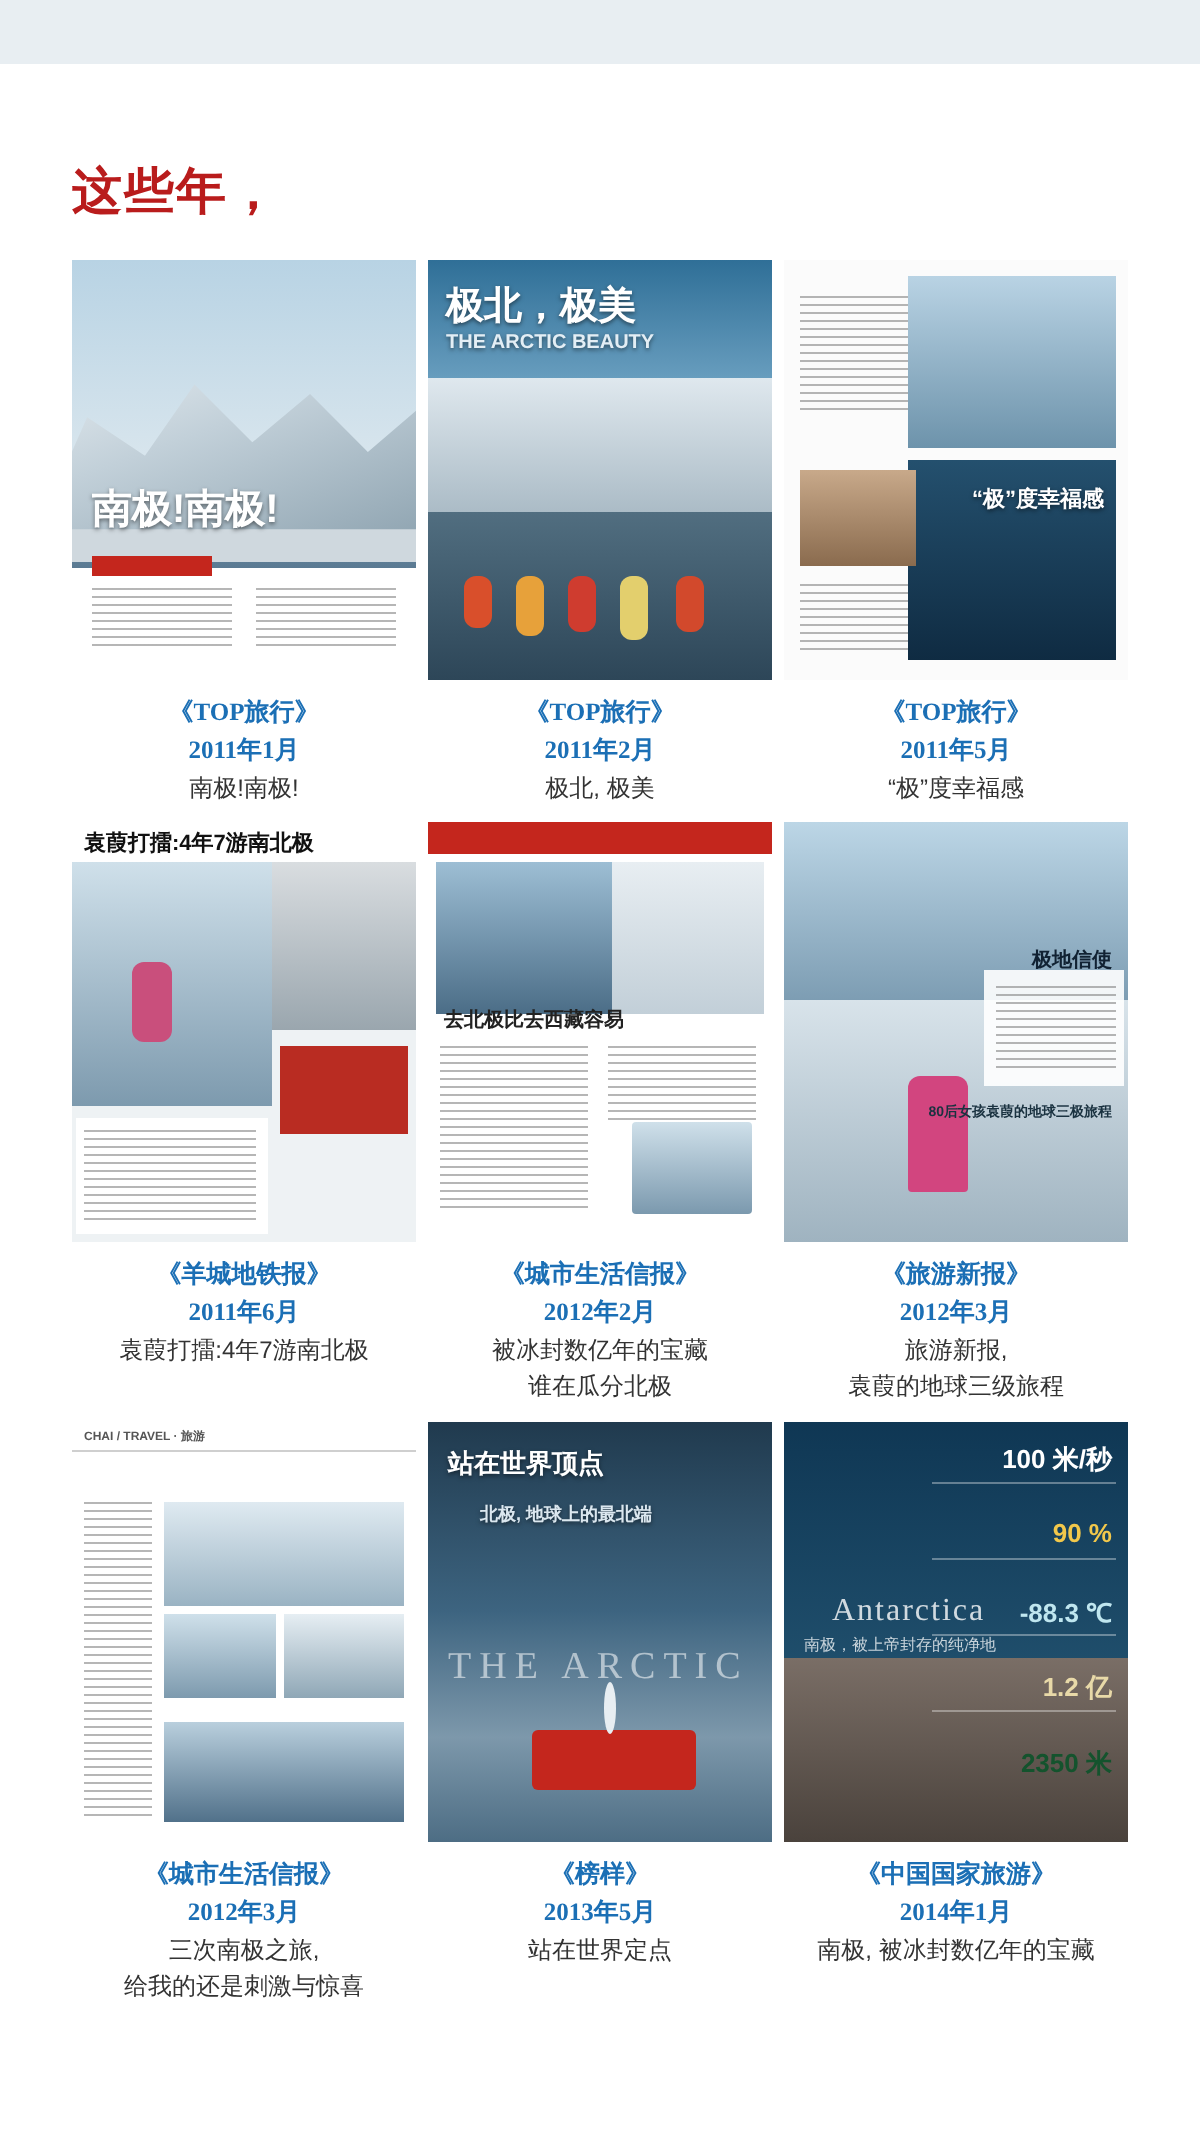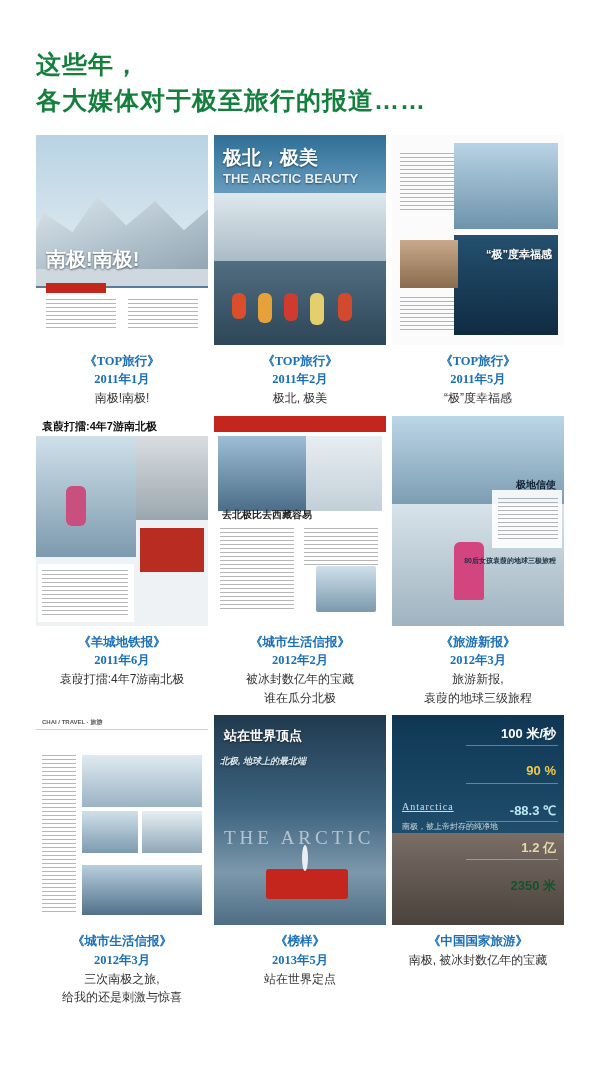--- a/index.html
+++ b/index.html
@@ -17,25 +17,26 @@
     position: relative;
     width: 600px;
     height: 1067px;
     background: #ffffff;
     box-sizing: border-box;
     padding: 0 18px;
   }
   .headline {
     padding-top: 46px;
     padding-left: 18px;
-    color: #15803d;
+    color: #b91c1c;
     font-size: 25px;
     font-weight: bold;
     line-height: 1.45;
     letter-spacing: 1px;
+    margin-top: 32px;
   }
   .headline .l2 {
     display: block;
   }
   .grid {
     margin-top: 16px;
     padding: 0 18px;
   }
   .row {
     display: flex;
@@ -141,21 +142,21 @@
   }
   .c2 .glacier {
     position: absolute; left: 0; right: 0; top: 28%; height: 34%;
     background: linear-gradient(#dfe8ee, #a8b9c4);
   }
   .c2 .people {
     position: absolute; left: 0; right: 0; bottom: 0; height: 40%;
     background: linear-gradient(#516e80, #2d4658);
   }
   .c2 .title { left: 9px; top: 10px; font-size: 19px; color: #ffffff; }
-  .c2 .sub2 { left: 9px; top: 36px; font-size: 13px; color: #e3eef5; }
+  .c2 .sub2 { left: 9px; top: 36px; font-size: 10px; color: #e3eef5; }
 
   
   .c3 .white { position: absolute; inset: 0; background: #fbfbfb; }
   .c3 .ph {
     position: absolute; right: 6px; top: 8px; width: 104px; height: 86px;
     background: linear-gradient(#b9d3e4, #6d93ab);
   }
   .c3 .ph2 {
     position: absolute; right: 6px; top: 100px; width: 104px; height: 100px;
     background: linear-gradient(#24506e, #0f2b42);
@@ -215,21 +216,21 @@
   .c7 .img2 { position: absolute; left: 46px; top: 96px; width: 56px; height: 42px; background: linear-gradient(#cfe0ea, #7d9aae); }
   .c7 .img3 { position: absolute; left: 106px; top: 96px; width: 60px; height: 42px; background: linear-gradient(#e6eef3, #8fa7b6); }
   .c7 .img4 { position: absolute; left: 46px; top: 150px; width: 120px; height: 50px; background: linear-gradient(#b9cfdd, #51718a); }
 
   
   .c8 .bg {
     position: absolute; inset: 0;
     background: linear-gradient(#203a4e 0%, #3d6480 45%, #7d98ab 75%, #4d6d84 100%);
   }
   .c8 .title { left: 10px; top: 12px; font-size: 13px; }
-  .c8 .sub2 { left: 6px; top: 40px; font-size: 9px; color: #dbe7ef; font-style: italic; }
+  .c8 .sub2 { left: 26px; top: 40px; font-size: 9px; color: #dbe7ef; }
   .c8 .arctic {
     position: absolute; left: 10px; top: 112px; color: rgba(255,255,255,.55);
     font-size: 19px; letter-spacing: 4px; font-family: "Liberation Serif", serif;
   }
   .c8 .ship {
     position: absolute; left: 52px; bottom: 26px; width: 82px; height: 30px;
     background: #c4261d; border-radius: 3px;
   }
 
   
@@ -237,33 +238,32 @@
   .c9 .bot {
     position: absolute; left: 0; right: 0; bottom: 0; height: 44%;
     background: linear-gradient(#7a6e66, #4a423c);
   }
   .c9 .stat {
     position: absolute; right: 8px; color: #ffffff;
     font-size: 13px; font-weight: bold; text-align: right;
   }
   .c9 .statline { position: absolute; right: 6px; height: 1px; background: rgba(255,255,255,.35); width: 92px; }
   .c9 .wordmark {
-    position: absolute; left: 10px; top: 86px; color: rgba(255,255,255,.8);
-    font-family: "Liberation Serif", serif; font-size: 10px; letter-spacing: 1px; text-decoration: underline;
+    position: absolute; left: 24px; top: 86px; color: rgba(255,255,255,.8);
+    font-family: "Liberation Serif", serif; font-size: 16px; letter-spacing: 1px;
   }
   .c9 .wordsub { position: absolute; left: 10px; top: 106px; color: rgba(255,255,255,.75); font-size: 8px; }
 </style>
 </head>
 <body>
 
 <div id="page">
 
   <div class="headline">
     <span>这些年，</span>
-    <span class="l2">各大媒体对于极至旅行的报道……</span>
   </div>
 
   <div class="grid">
 
     <div class="row">
 
       <div class="cell">
         <div class="thumb c1">
           <div class="pg">
             <div class="sky"></div>
@@ -446,20 +446,21 @@
             <div class="statline" style="top:68px;"></div>
             <div class="stat" style="top:86px;color:#bfe6ef;">-88.3 ℃</div>
             <div class="statline" style="top:106px;"></div>
             <div class="stat" style="top:124px;color:#e8d9a8;">1.2 亿</div>
             <div class="statline" style="top:144px;"></div>
             <div class="stat" style="top:162px;color:#14532d;">2350 米</div>
           </div>
         </div>
         <div class="caption">
           <span>《中国国家旅游》</span>
+          <span class="date">2014年1月</span>
           <span class="sub">南极, 被冰封数亿年的宝藏</span>
         </div>
       </div>
 
     </div>
 
   </div>
 </div>
 
 </body></html>

